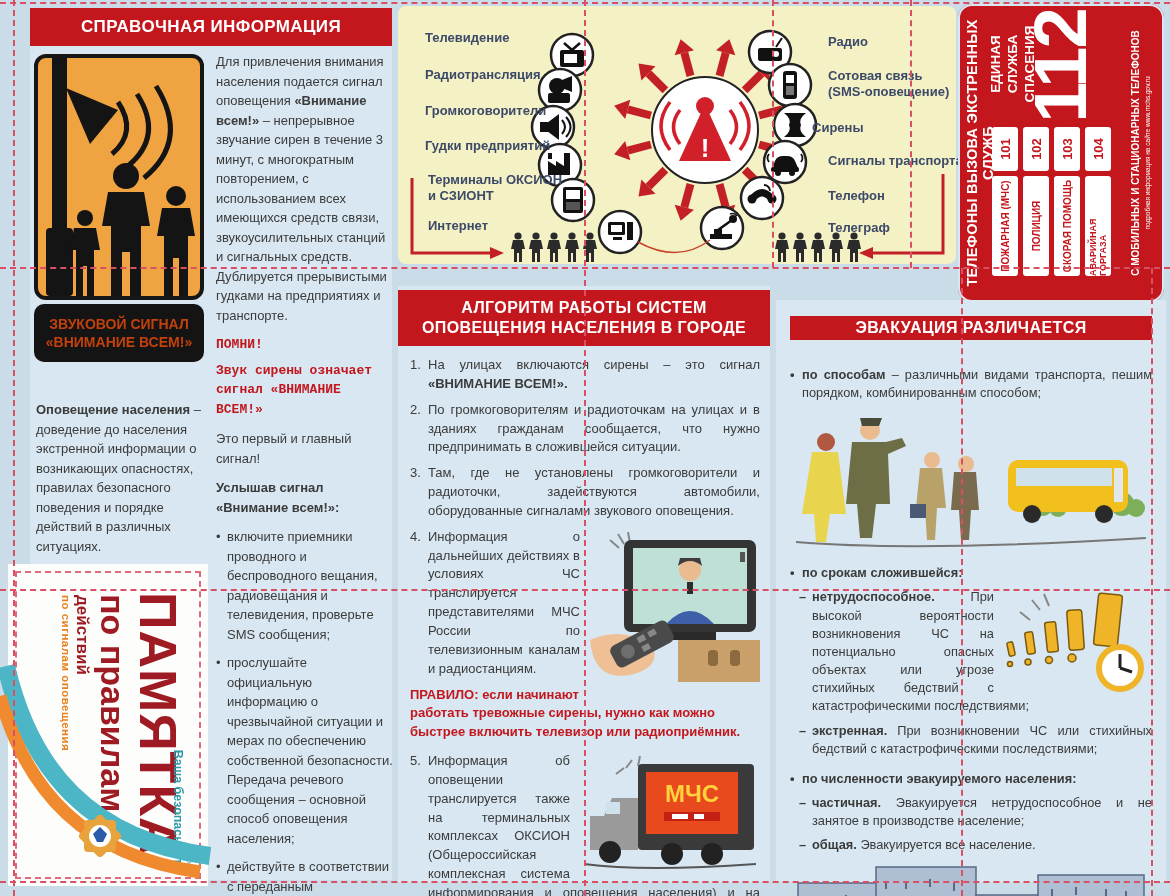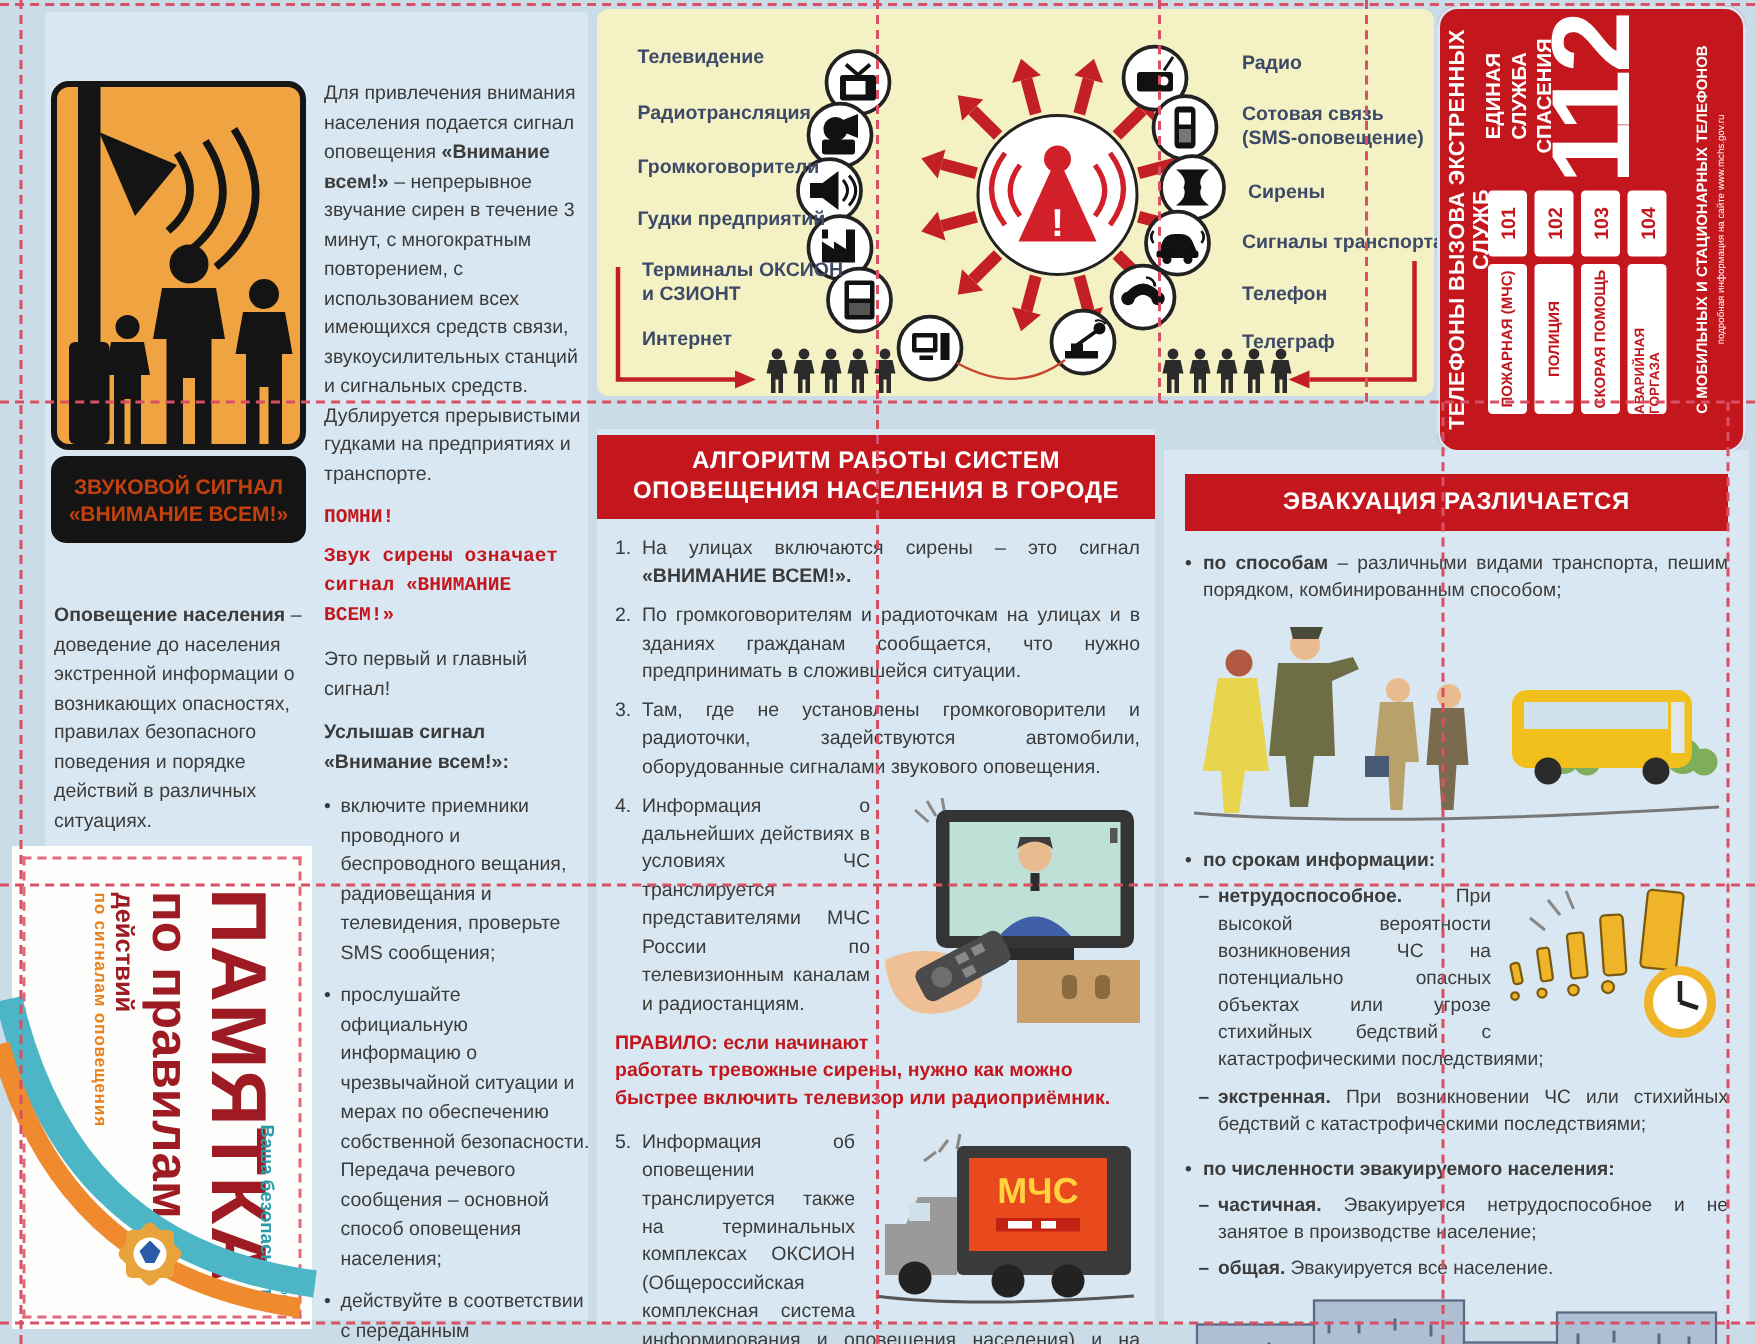--- a/index.html
+++ b/index.html
@@ -48,21 +48,21 @@
   #alg-panel{left:398px;top:286px;width:372px;height:596px;}
   #alg-header{left:398px;top:290px;width:372px;height:56px;font-size:16px;line-height:1.25;}
   #alg-body{left:410px;top:356px;width:350px;font-size:13px;line-height:1.45;text-align:justify;}
   .alg-item{position:relative;padding-left:18px;margin:0 0 7px 0;}
   .alg-n{position:absolute;left:0;top:0;}
   #tv-float{float:right;width:170px;height:152px;margin:4px 0 6px 10px;}
   #truck-float{float:right;width:180px;height:118px;margin:2px 0 6px 10px;}
   #alg-rule{color:#c3161d;font-weight:bold;margin:0 0 10px 0;text-align:left;}
   
   #evac-panel{left:776px;top:300px;width:390px;height:582px;}
-  #evac-header{left:790px;top:316px;width:362px;height:38px;font-size:16px;}
+  #evac-header{left:790px;top:316px;width:362px;height:24px;font-size:16px;}
   #evac-body{left:790px;top:366px;width:362px;font-size:12.8px;line-height:1.42;text-align:justify;}
   .ev-bul{position:relative;padding-left:12px;margin:0 0 6px 0;}
   .ev-bul:before{content:"•";position:absolute;left:0;top:0;font-weight:bold;}
   .ev-dash{position:relative;padding-left:22px;margin:0 0 6px 0;}
   .ev-dash:before{content:"–";position:absolute;left:9px;top:0;font-weight:bold;}
   #clock-float{float:right;width:150px;height:104px;margin:0 0 4px 8px;}
   .ev-il{margin:2px 0 8px 0;}
   
   #cover{left:8px;top:564px;width:200px;height:322px;background:#fdfdfb;}
   #cover-border{position:absolute;left:7px;top:7px;right:7px;bottom:7px;
@@ -83,20 +83,23 @@
   .trim-v{position:absolute;width:0;border-left:2px dashed #d94f63;z-index:40;}
   .trim-h{position:absolute;height:0;border-top:2px dashed #d94f63;z-index:40;}
   svg{display:block;}
 </style>
 </head>
 <body>
 
 <div id="page">
 
   <div class="abs panel" id="ref-panel"></div>
+  <div class="abs hdr" id="ref-header">
+    <span>СПРАВОЧНАЯ ИНФОРМАЦИЯ</span>
+  </div>
 
   <div class="abs" id="sign">
     <svg width="162" height="238" viewBox="0 0 162 238">
       <rect x="14" y="0" width="15" height="238" fill="#141414"></rect>
       <rect x="8" y="170" width="27" height="68" rx="4" fill="#141414"></rect>
       <polygon points="28,30 80,52 52,86" fill="#141414"></polygon>
       <path d="M74,96 q 26,-22 6,-52" stroke="#141414" stroke-width="5" fill="none"></path>
       <path d="M90,108 q 36,-30 9,-72" stroke="#141414" stroke-width="5" fill="none"></path>
       <path d="M106,120 q 46,-38 12,-92" stroke="#141414" stroke-width="5" fill="none"></path>
       <g fill="#141414">
@@ -302,21 +305,21 @@
   <span class="abs dg-label" style="left:425px;top:30px">Телевидение</span>
   <span class="abs dg-label" style="left:425px;top:67px">Радиотрансляция</span>
   <span class="abs dg-label" style="left:425px;top:103px">Громкоговорители</span>
   <span class="abs dg-label" style="left:425px;top:138px">Гудки предприятий</span>
   <span class="abs dg-label preline" style="left:428px;top:172px">Терминалы ОКСИОН
 и СЗИОНТ</span>
   <span class="abs dg-label" style="left:428px;top:218px">Интернет</span>
   <span class="abs dg-label" style="left:828px;top:34px">Радио</span>
   <span class="abs dg-label preline" style="left:828px;top:68px">Сотовая связь
 (SMS-оповещение)</span>
-  <span class="abs dg-label" style="left:832px;top:120px">Сирены</span>
+  <span class="abs dg-label" style="left:812px;top:120px">Сирены</span>
   <span class="abs dg-label" style="left:828px;top:153px">Сигналы транспорта</span>
   <span class="abs dg-label" style="left:828px;top:188px">Телефон</span>
   <span class="abs dg-label" style="left:828px;top:220px">Телеграф</span>
 
   <div class="abs" id="phones">
     <div id="phones-rot">
       <div id="ph-title">ТЕЛЕФОНЫ ВЫЗОВА ЭКСТРЕННЫХ СЛУЖБ</div>
       <div class="ph-row" style="left:26px;top:34px">
         <div class="ph-box" style="left:0;width:100px;font-size:10px">ПОЖАРНАЯ (МЧС)</div>
         <div class="ph-box" style="left:105px;width:44px;font-size:13px">101</div>
@@ -424,21 +427,21 @@
             <path d="M62,34 h34 l16,-4 4,8 -18,8 2,50 h-14 l-4,34 h-12 l-3,-34 h-11 z" fill="#6e6e46"></path>
           <path d="M70,10 h22 l-3,8 h-17 z" fill="#4a4a38"></path>
           <circle cx="142" cy="52" r="8" fill="#e9bb8e"></circle>
             <path d="M130,60 h22 l4,40 h-9 l-2,32 h-8 l-2,-32 h-9 z" fill="#b8a26a"></path>
           <circle cx="176" cy="56" r="8" fill="#e9bb8e"></circle>
             <path d="M164,64 h22 l3,38 h-8 l-2,30 h-8 l-2,-30 h-8 z" fill="#7a6a4e"></path>
           <rect x="120" y="96" width="16" height="14" fill="#4a5a74"></rect>
         </g>
       </svg>
     </div>
-    <div class="ev-bul"><b>по срокам информации:</b></div>
+    <div class="ev-bul"><b>по срокам сложившейся:</b></div>
     <div id="clock-float">
       <svg width="150" height="104" viewBox="0 0 150 104">
         <g fill="#f0b429" stroke="#7a5a10" stroke-width="1.5">
           <rect x="6" y="54" width="6" height="14" rx="2" transform="rotate(-12,9,61)"></rect>
             <circle cx="8" cy="76" r="2.5"></circle>
           <rect x="24" y="44" width="8" height="22" rx="2" transform="rotate(-8,28,55)"></rect>
             <circle cx="26" cy="74" r="3"></circle>
           <rect x="44" y="34" width="11" height="30" rx="2" transform="rotate(-6,49,49)"></rect>
             <circle cx="47" cy="72" r="3.5"></circle>
           <rect x="66" y="22" width="15" height="40" rx="3" transform="rotate(-4,73,42)"></rect>

